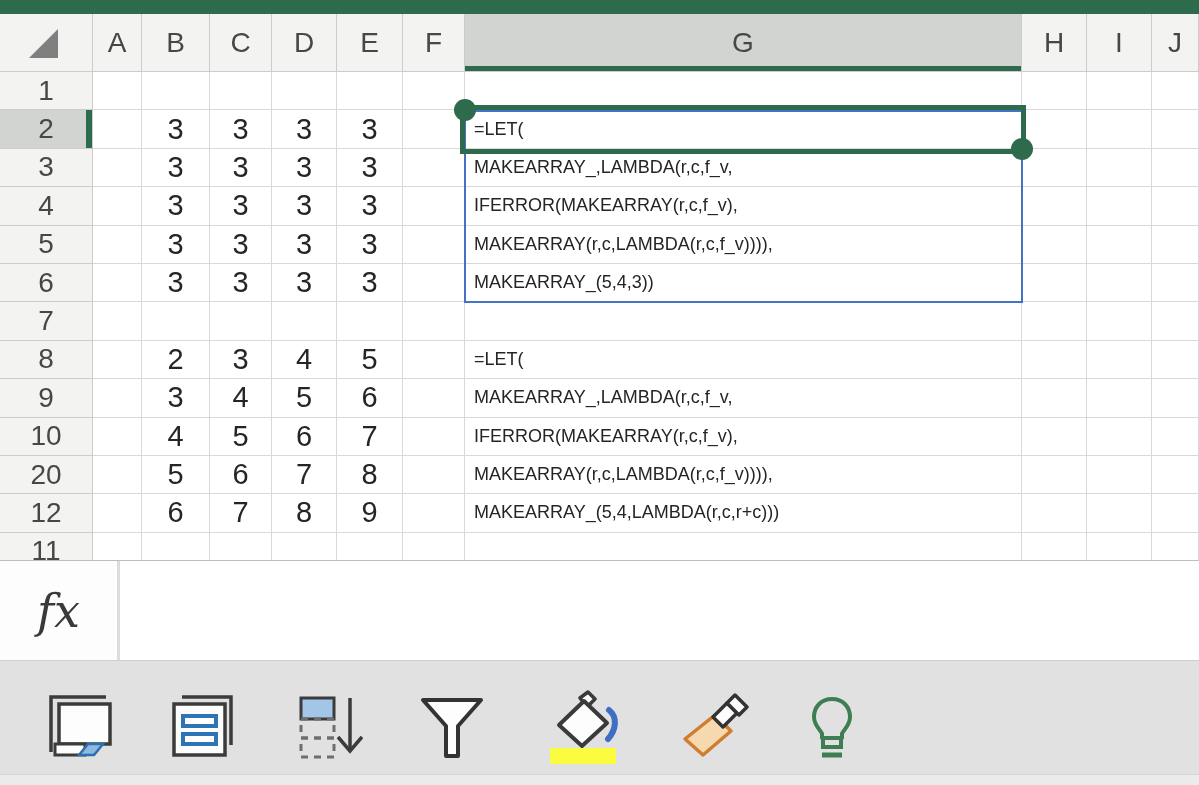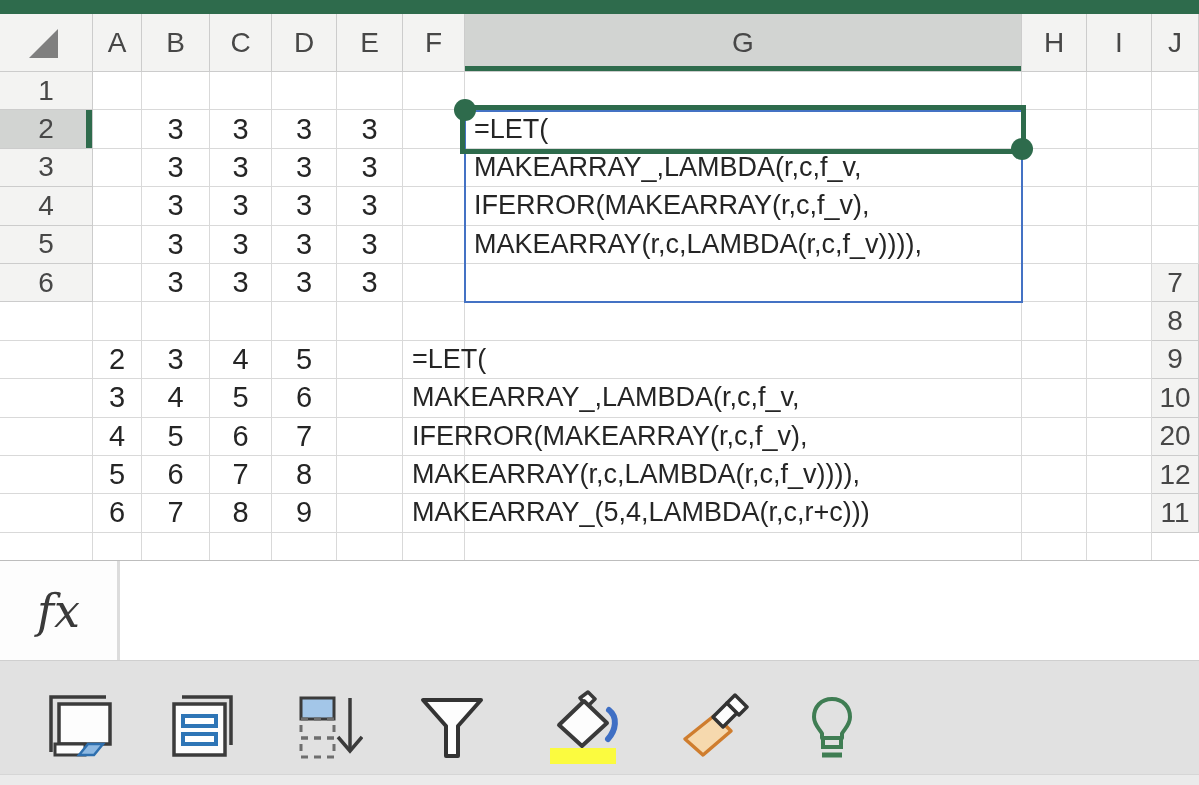--- a/index.html
+++ b/index.html
@@ -17,21 +17,21 @@
          font-size:28px;color:#474747;box-sizing:border-box;}
   .hcell.sel{background:#d2d4d2;}
   .colhdr.sel{box-shadow:inset 0 -5px 0 0 #2e6b4c;}
   .rowhdr.sel{box-shadow:inset -6px 0 0 0 #2e6b4c;}
   .corner{justify-content:flex-end;align-items:flex-end;padding:0 34px 13px 0;}
   .tri{width:0;height:0;border-left:29px solid transparent;border-bottom:29px solid #7f7f7f;}
   .cell{background:#fff;border-right:1px solid #d9d9d9;border-bottom:1px solid #d9d9d9;
         box-sizing:border-box;display:flex;align-items:center;font-size:29px;color:#252525;
         white-space:nowrap;}
   .cell.num{justify-content:center;}
-  .cell.fml{justify-content:flex-start;padding-left:9px;font-size:27px;overflow:visible;z-index:2;}
+  .cell.fml{justify-content:flex-start;padding-left:9px;font-size:18px;overflow:visible;z-index:2;}
 
   
   #spill{position:absolute;left:464px;top:96px;width:559px;height:193px;
          border:2px solid #4472c4;box-sizing:border-box;z-index:4;pointer-events:none;}
   #selbox{position:absolute;left:460px;top:91px;width:566px;height:49px;
           border:5px solid #2e6b4c;box-sizing:border-box;z-index:5;}
   .handle{position:absolute;width:22px;height:22px;border-radius:50%;background:#2e6b4c;z-index:6;}
   #handle-tl{left:454px;top:85px;}
   #handle-br{left:1011px;top:124px;}
 
@@ -127,20 +127,21 @@
         <div class="cell"></div>
         <div class="cell"></div>
         <div class="cell"></div>
         <div class="hcell rowhdr">6</div>
         <div class="cell"></div>
         <div class="cell num">3</div>
         <div class="cell num">3</div>
         <div class="cell num">3</div>
         <div class="cell num">3</div>
         <div class="cell"></div>
+        <div class="cell fml">MAKEARRAY_(5,4,3))</div>
         <div class="cell"></div>
         <div class="cell"></div>
         <div class="cell"></div>
         <div class="hcell rowhdr">7</div>
         <div class="cell"></div>
         <div class="cell"></div>
         <div class="cell"></div>
         <div class="cell"></div>
         <div class="cell"></div>
         <div class="cell"></div>

